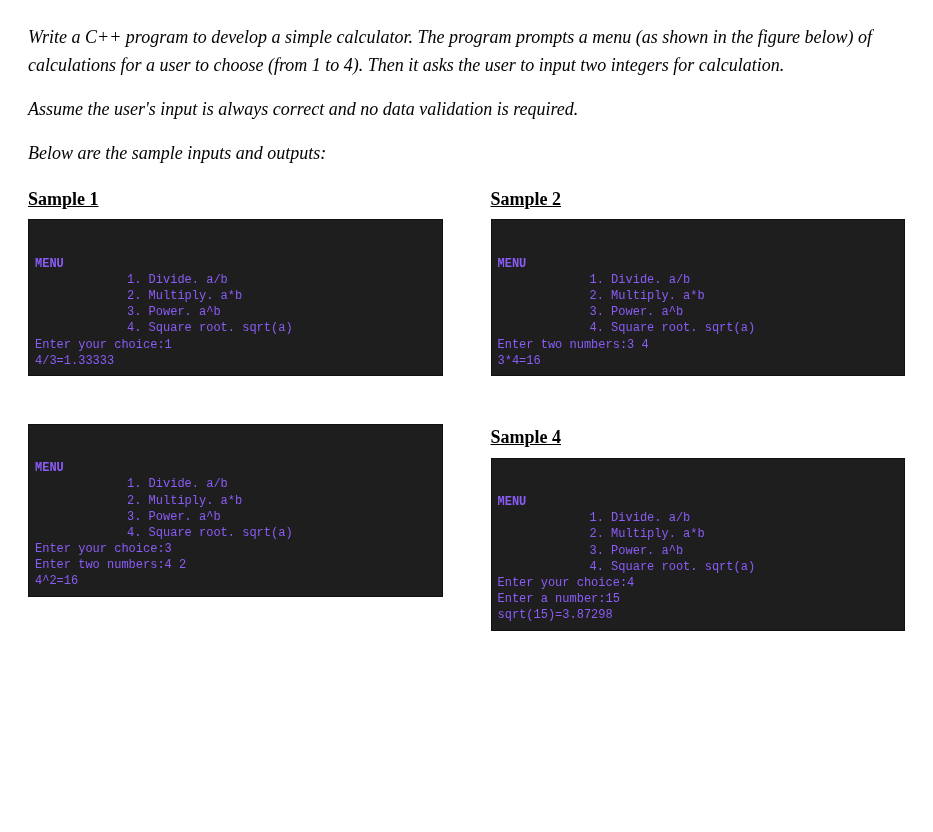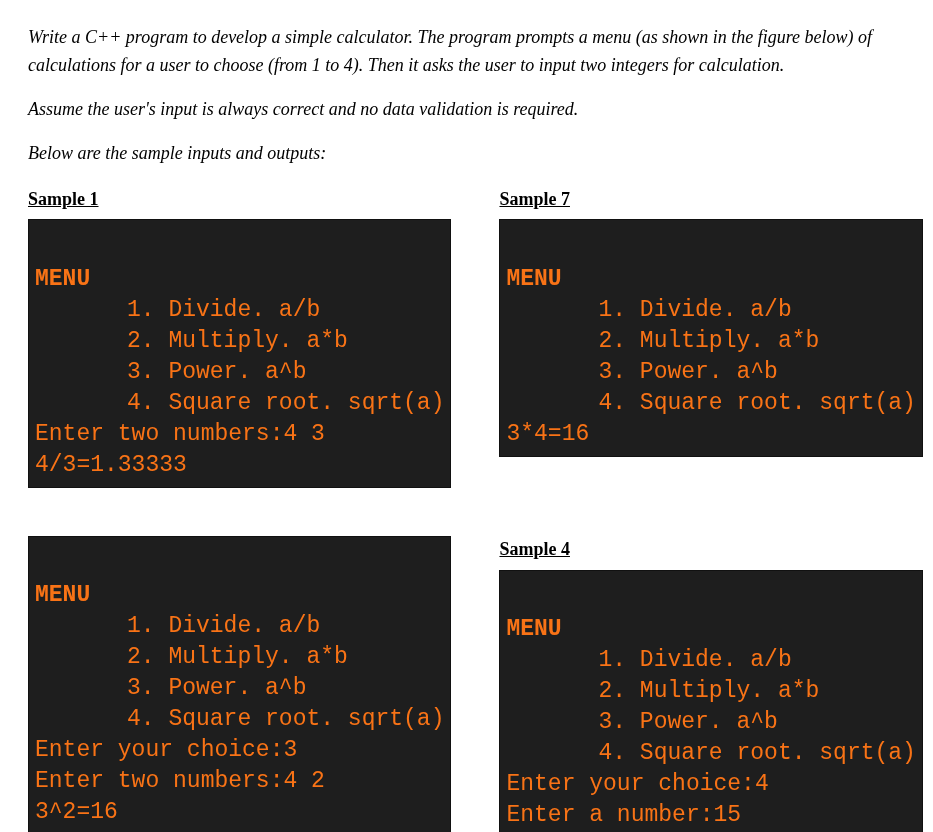--- a/index.html
+++ b/index.html
@@ -26,25 +26,25 @@
     }
     .sample-block { }
     .sample-title {
       font-weight: bold;
       text-decoration: underline;
       margin-bottom: 6px;
       font-size: 18px;
     }
     .console {
       background: #1e1e1e;
-      color: #f97316;
+      color: #8b5cf6;
       font-family: "Consolas", "Menlo", "Courier New", monospace;
-      font-size: 23px;
+      font-size: 12px;
       line-height: 1.35;
-      padding: 12px 6px 6px 6px;
+      padding: 19px 6px 6px 6px;
       white-space: pre;
       border: 1px solid #111;
     }
     .console .menu-title {
       font-weight: bold;
       display: block;
     }
     .console .menu-item {
       display: block;
       padding-left: 92px;
@@ -58,32 +58,32 @@
 
 <p class="intro">Write a C++ program to develop a simple calculator. The program prompts a menu (as shown in the figure below) of calculations for a user to choose (from 1 to 4). Then it asks the user to input two integers for calculation.</p>
 <p class="intro">Assume the user's input is always correct and no data validation is required.</p>
 <p class="intro">Below are the sample inputs and outputs:</p>
 
 <div class="samples">
 
   <div class="sample-block">
     <div class="sample-title">Sample 1</div>
     <div class="console">
-<span class="menu-title">MENU</span><span class="menu-item">1. Divide. a/b</span><span class="menu-item">2. Multiply. a*b</span><span class="menu-item">3. Power. a^b</span><span class="menu-item">4. Square root. sqrt(a)</span><span class="line">Enter two numbers:4 3</span><span class="line">4/3=1.33333</span></div>
+<span class="menu-title">MENU</span><span class="menu-item">1. Divide. a/b</span><span class="menu-item">2. Multiply. a*b</span><span class="menu-item">3. Power. a^b</span><span class="menu-item">4. Square root. sqrt(a)</span><span class="line">Enter your choice:1</span><span class="line">4/3=1.33333</span></div>
   </div>
 
   <div class="sample-block">
-    <div class="sample-title">Sample 7</div>
+    <div class="sample-title">Sample 2</div>
     <div class="console">
-<span class="menu-title">MENU</span><span class="menu-item">1. Divide. a/b</span><span class="menu-item">2. Multiply. a*b</span><span class="menu-item">3. Power. a^b</span><span class="menu-item">4. Square root. sqrt(a)</span><span class="line">3*4=16</span></div>
+<span class="menu-title">MENU</span><span class="menu-item">1. Divide. a/b</span><span class="menu-item">2. Multiply. a*b</span><span class="menu-item">3. Power. a^b</span><span class="menu-item">4. Square root. sqrt(a)</span><span class="line">Enter two numbers:3 4</span><span class="line">3*4=16</span></div>
   </div>
 
   <div class="sample-block">
     <div class="console">
-<span class="menu-title">MENU</span><span class="menu-item">1. Divide. a/b</span><span class="menu-item">2. Multiply. a*b</span><span class="menu-item">3. Power. a^b</span><span class="menu-item">4. Square root. sqrt(a)</span><span class="line">Enter your choice:3</span><span class="line">Enter two numbers:4 2</span><span class="line">3^2=16</span></div>
+<span class="menu-title">MENU</span><span class="menu-item">1. Divide. a/b</span><span class="menu-item">2. Multiply. a*b</span><span class="menu-item">3. Power. a^b</span><span class="menu-item">4. Square root. sqrt(a)</span><span class="line">Enter your choice:3</span><span class="line">Enter two numbers:4 2</span><span class="line">4^2=16</span></div>
   </div>
 
   <div class="sample-block">
     <div class="sample-title">Sample 4</div>
     <div class="console">
 <span class="menu-title">MENU</span><span class="menu-item">1. Divide. a/b</span><span class="menu-item">2. Multiply. a*b</span><span class="menu-item">3. Power. a^b</span><span class="menu-item">4. Square root. sqrt(a)</span><span class="line">Enter your choice:4</span><span class="line">Enter a number:15</span><span class="line">sqrt(15)=3.87298</span></div>
   </div>
 
 </div>
 

